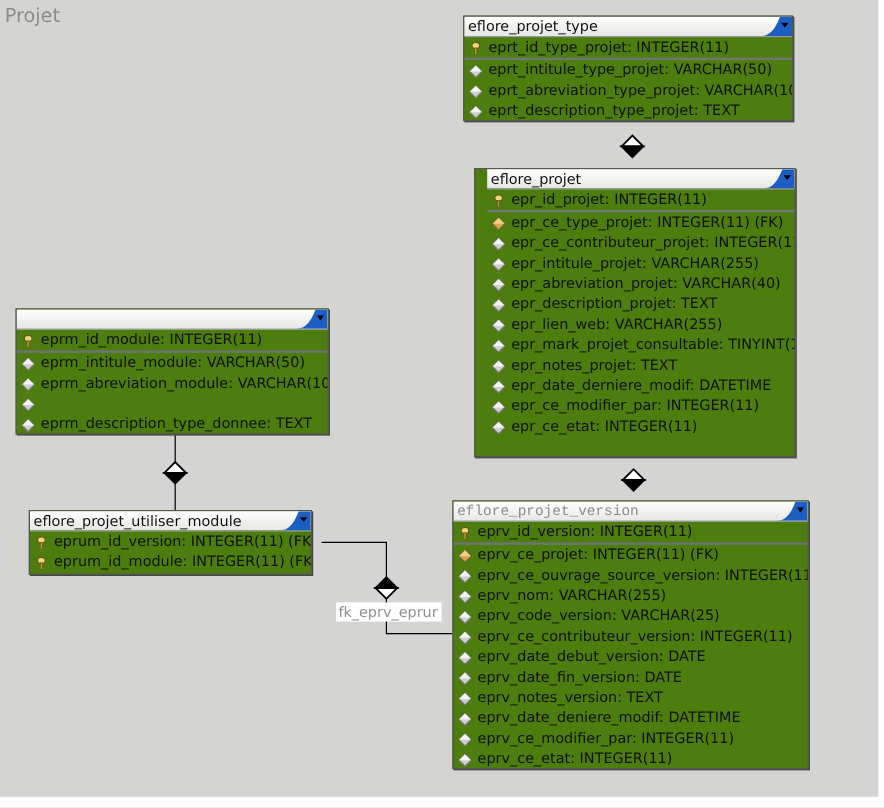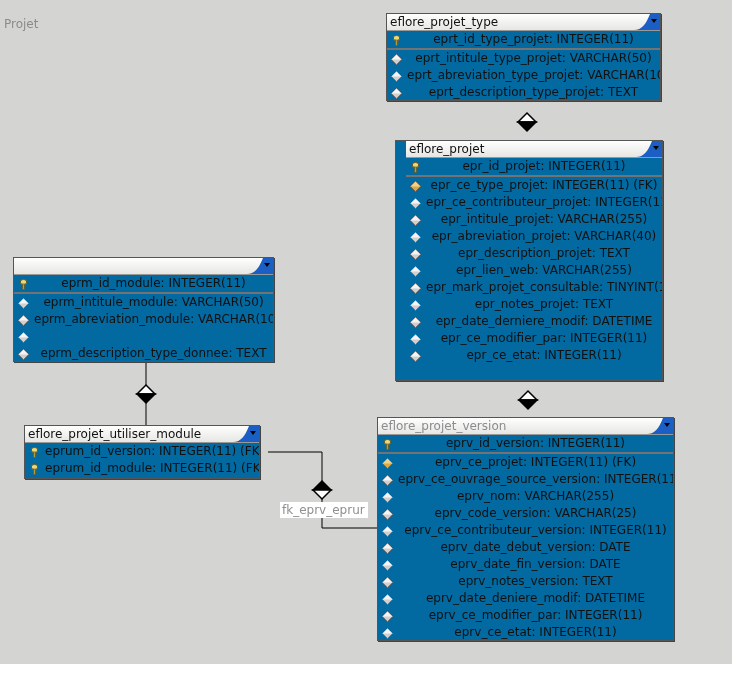--- a/index.html
+++ b/index.html
@@ -1,25 +1,25 @@
 <!DOCTYPE html>
 <html><head>
 <meta charset="utf-8">
 <style>
   html, body { margin:0; padding:0; }
   body { width:737px; height:673px; background:#ffffff; position:relative; overflow:hidden;
          font-family:"DejaVu Sans", sans-serif; }
   #canvas { position:absolute; left:0; top:0; width:732px; height:664px; background:#d4d5d2; }
-  .group-title { position:absolute; left:4px; top:17px; font-size:12px; color:#8a8c8a; }
-  .tbl { position:absolute; background:#0369a1; border:1px solid #555; box-shadow:1px 1px 0 #444;
-         font-size:12px; color:#111;text-align:center; }
+  .group-title { position:absolute; left:4px; top:3px; font-size:16px; color:#8a8c8a; }
+  .tbl { position:absolute; background:#4d7c0f; border:1px solid #555; box-shadow:1px 1px 0 #444;
+         font-size:12px; color:#111; }
   .tbl .hdr { height:16px; position:relative; border-bottom:1px solid #999;
               background:linear-gradient(#ffffff,#e6e6e3); }
   .tbl .hdr .tname { position:absolute; left:3px; top:0px; line-height:16px; white-space:nowrap; }
-  .tbl .hdr .tname.dim { color:#8c8c8c; }
+  .tbl .hdr .tname.dim { color:#8c8c8c;font-family:Liberation Mono, monospace; }
   .tbl .hdr .corner { position:absolute; right:0; top:0; width:26px; height:16px; }
   .tbl .pk { border-bottom:2px solid #737373; }
   .tbl .row { height:17px; line-height:17px; white-space:nowrap; overflow:hidden; position:relative; padding-left:20px; }
   .tbl .row .ico { position:absolute; left:4px; top:3px; width:11px; height:11px; }
   .lbl { position:absolute; background:#ffffff; color:#8f8f8f; font-size:12px; line-height:16px;
          height:16px; padding:0 2px; white-space:nowrap; overflow:hidden;margin-top:44px; }
   svg.lines { position:absolute; left:0; top:0; }
 </style>
 </head>
 <body>

